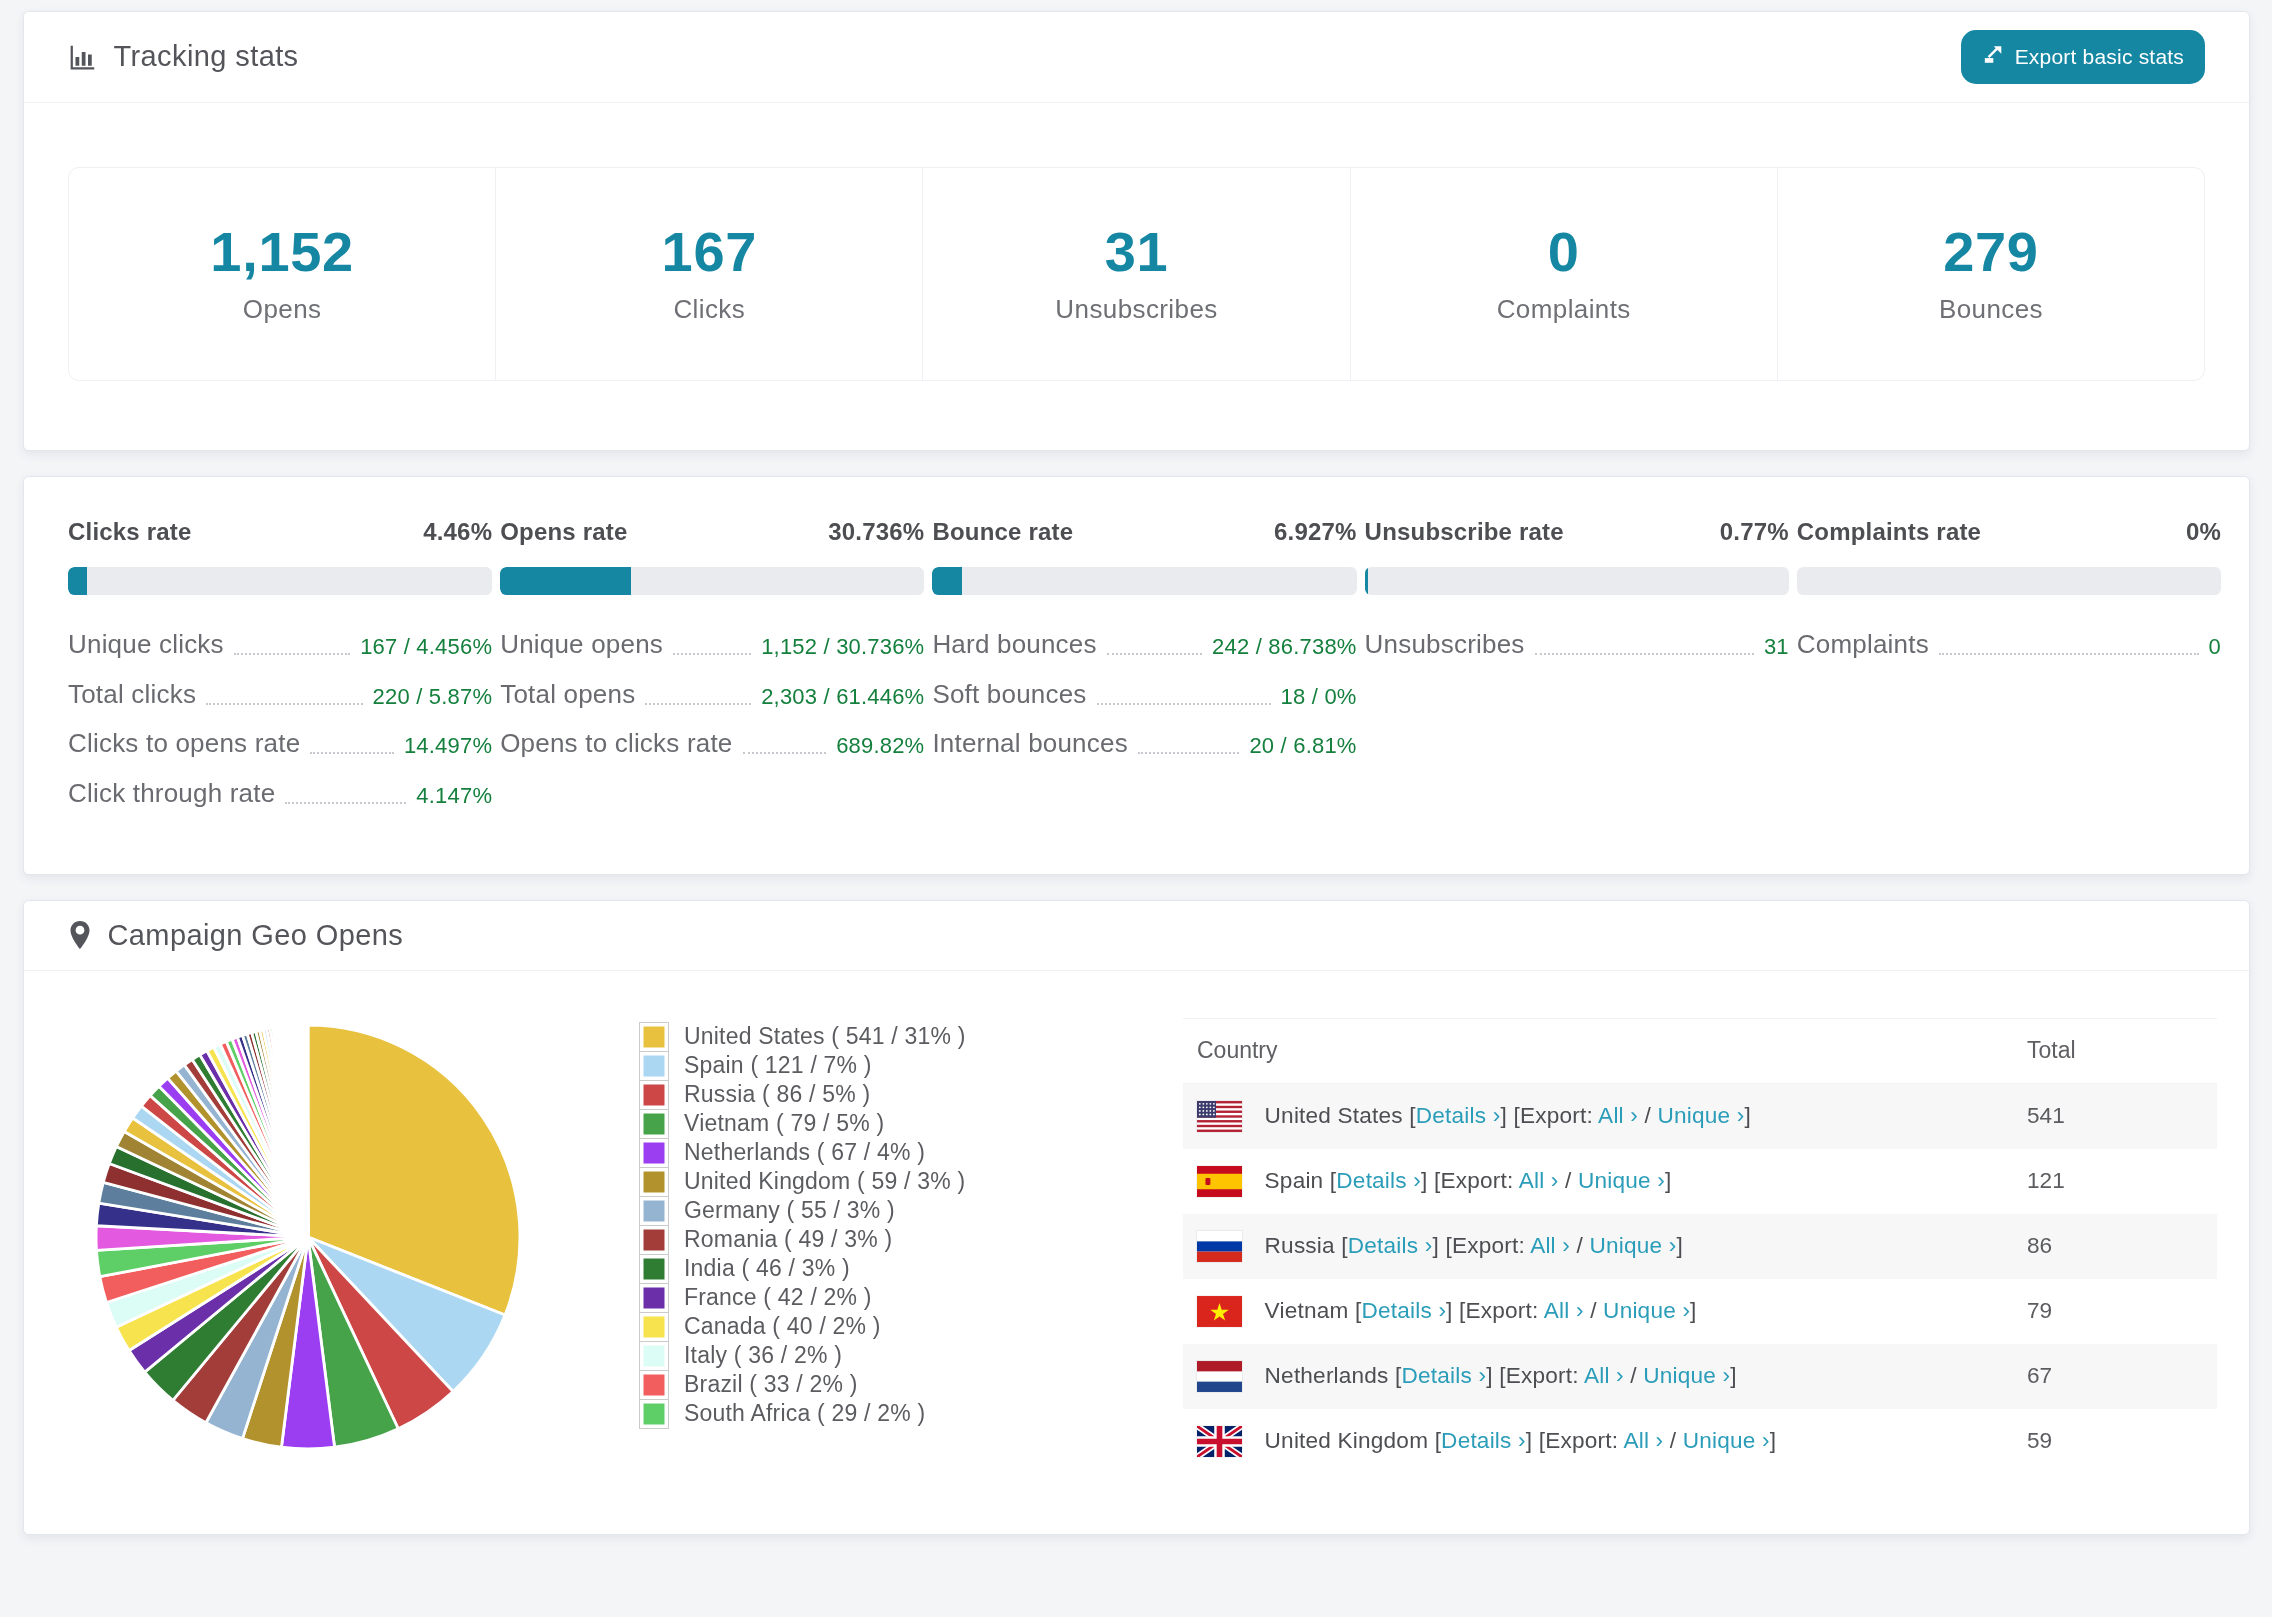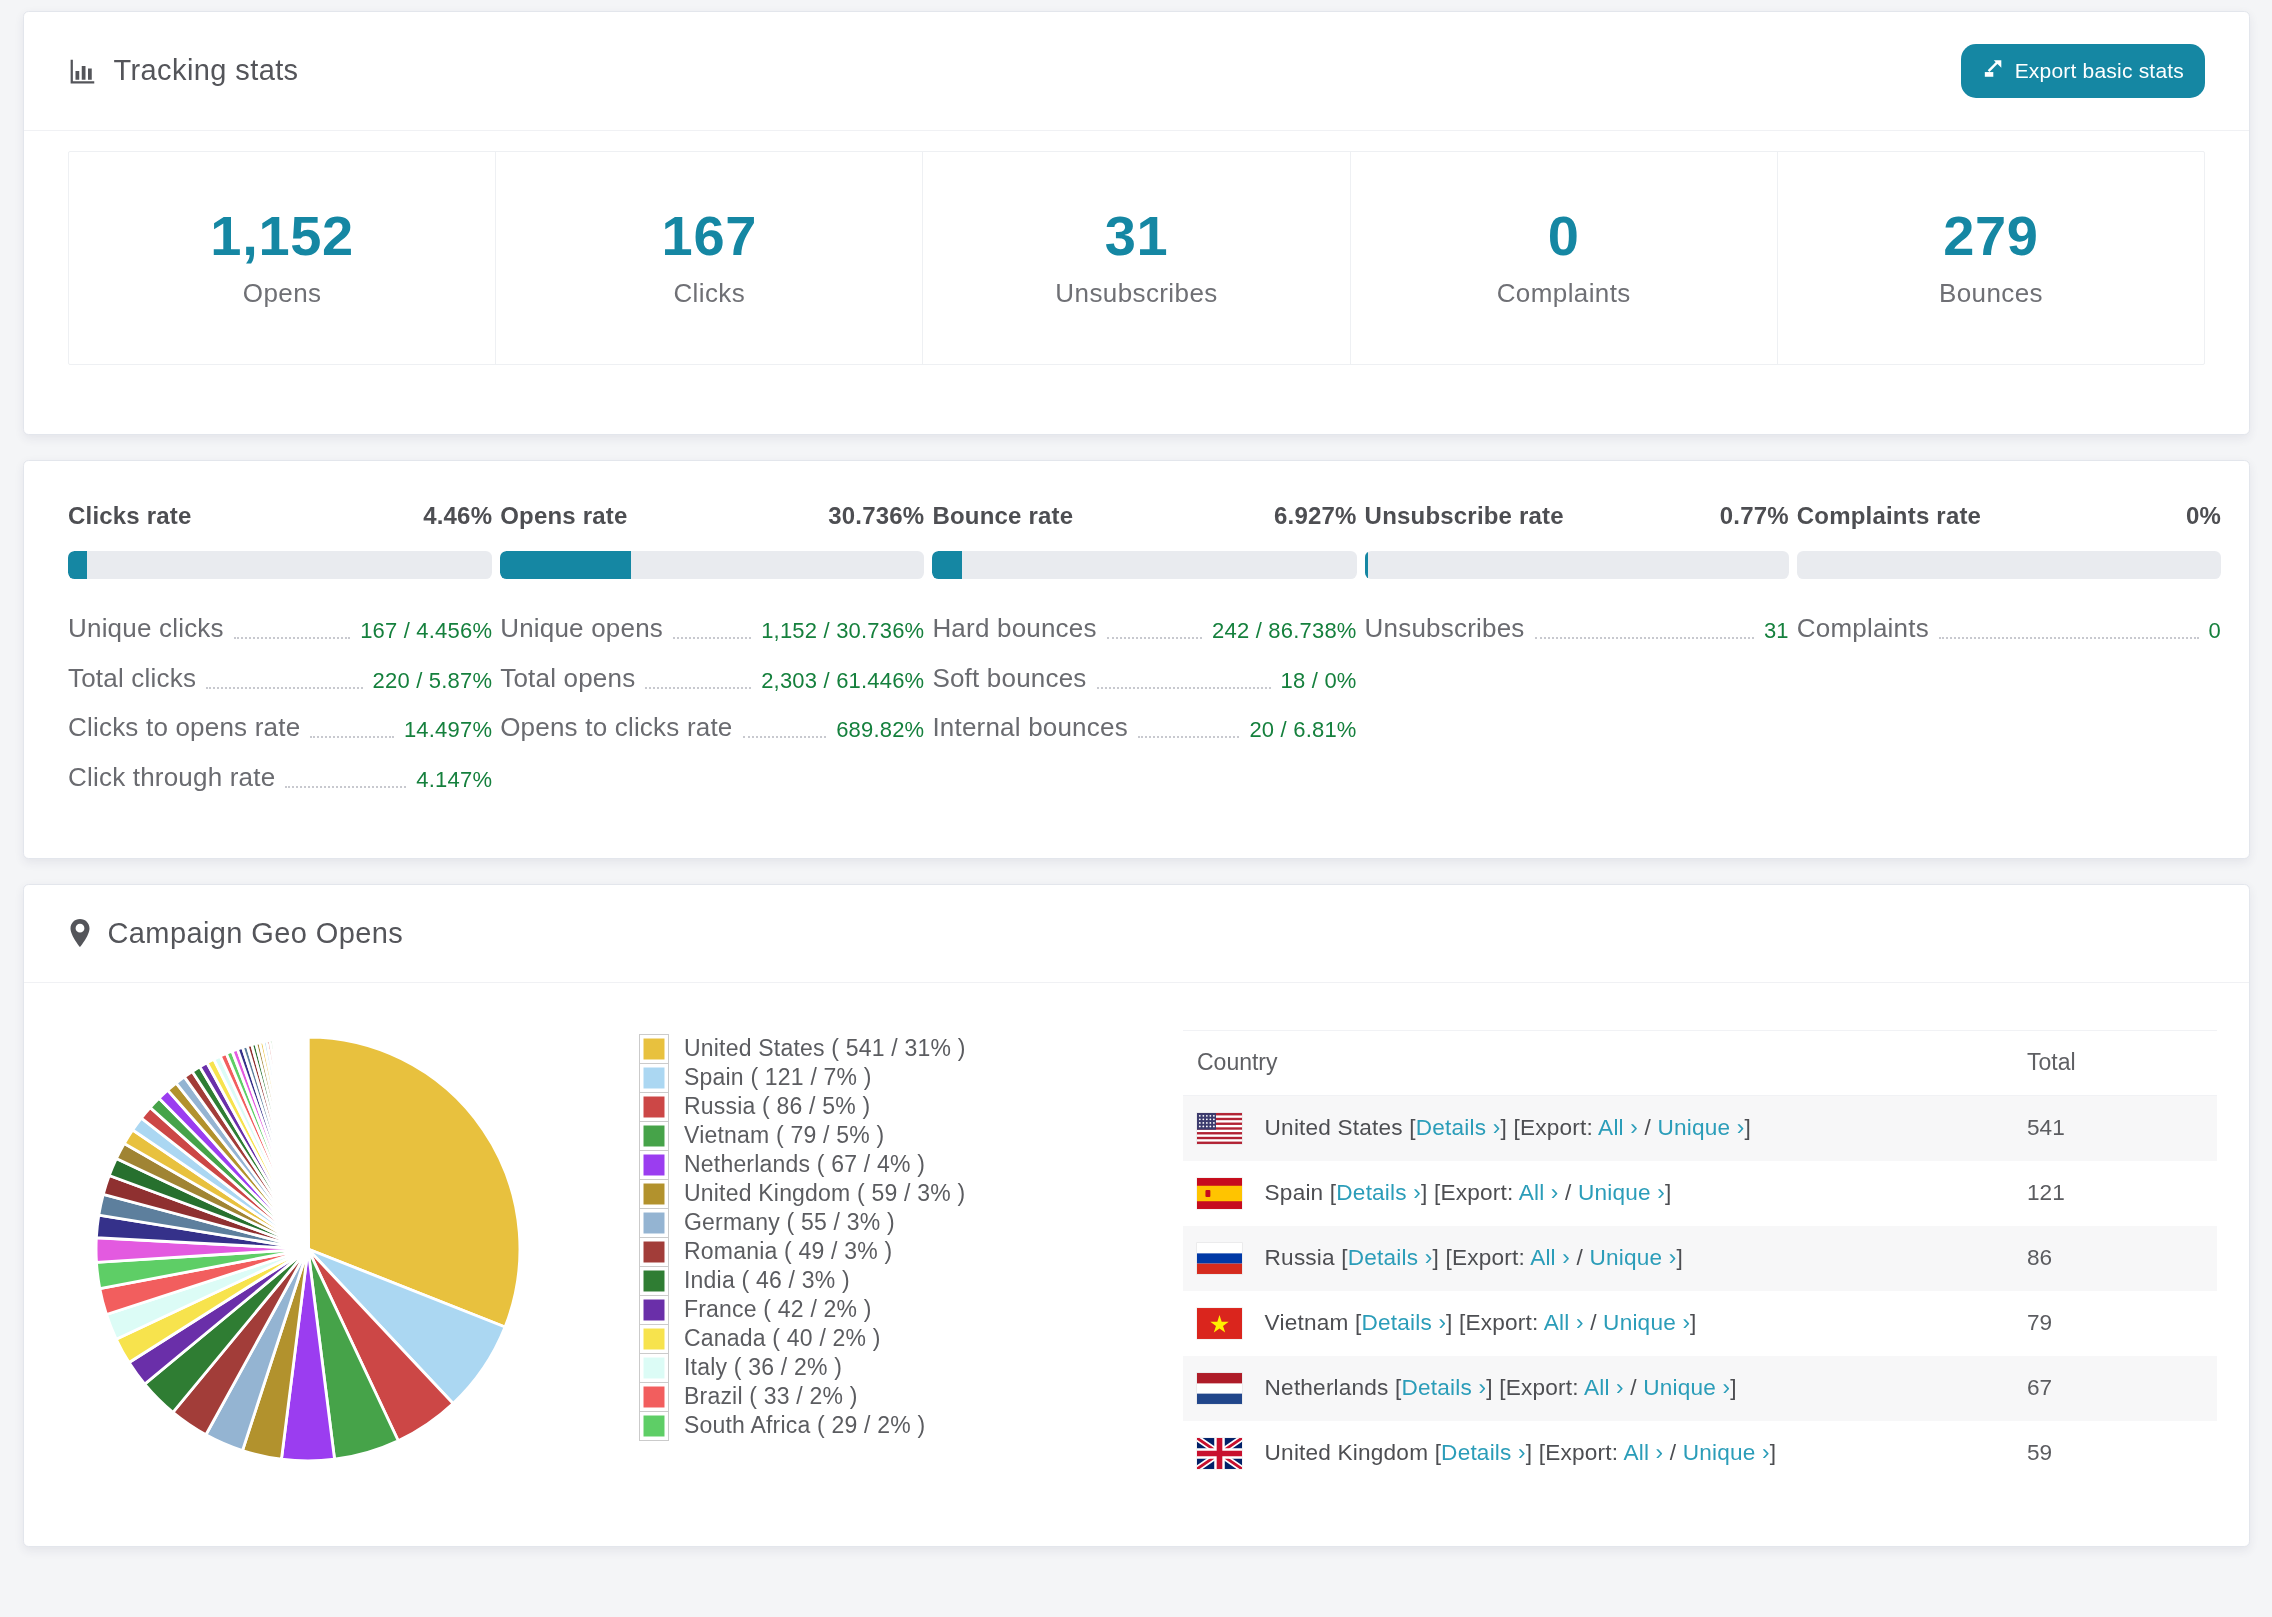--- a/index.html
+++ b/index.html
@@ -3,32 +3,32 @@
 <meta charset="utf-8">
 <style>
   * { margin:0; padding:0; box-sizing:border-box; }
   html,body { background:#f4f5f7; font-family:"Liberation Sans", sans-serif; }
   .page { width:2273px; height:1618px; overflow:hidden; padding:10.6px 23px 0 23px; background:#f4f5f7; }
 
   .card { background:#fff; border:0.7px solid #e3e6ec; border-radius:5.6px;
           box-shadow:0 3.5px 10px rgba(45,55,90,.08); margin-bottom:25.4px; }
 
   .card-header { display:flex; align-items:center; justify-content:space-between;
-                 padding:32px 44px; border-bottom:1.4px solid #f0f1f4; }
+                 padding:18px 44px; border-bottom:1.4px solid #f0f1f4; }
   .card-title { display:flex; align-items:center; gap:15.5px;
                 font-size:29px; color:#54555a; letter-spacing:0.4px; }
   .card-title svg { display:block; }
 
   .btn-export { display:flex; align-items:center; gap:10px; background:#1587a3; color:#fff;
                 border:none; border-radius:15px; font-size:21px; padding:13.4px 21px;
                 font-family:"Liberation Sans", sans-serif; cursor:pointer; letter-spacing:0.2px; }
 
   
   .stats-wrap { padding:20px 44px 69px 44px; }
-  .stats-row { display:flex; border:1.4px solid #eef0f3; border-radius:2px; }
+  .stats-row { display:flex; border:1.4px solid #eef0f3; border-radius:11px;margin-top:44px; }
   .stat-cell { flex:1; text-align:center; padding:51px 7px 55px 7px; border-right:1.4px solid #eef0f3; }
   .stat-cell:last-child { border-right:none; }
   .stat-value { font-size:56px; font-weight:700; color:#1587a3; letter-spacing:0.7px; }
   .stat-label { font-size:26px; color:#6f7075; margin-top:10px; letter-spacing:0.4px; }
 
   
   .rates-grid { display:grid; grid-template-columns:repeat(5,1fr); column-gap:49px; row-gap:44px;
                 padding:41px 28px 65px 44px;gap:8px; }
   .rate-head { display:flex; justify-content:space-between; align-items:baseline; margin-bottom:21px; }
   .rate-title, .rate-value { font-size:24px; font-weight:700; color:#4d4e52; letter-spacing:0.2px; }

